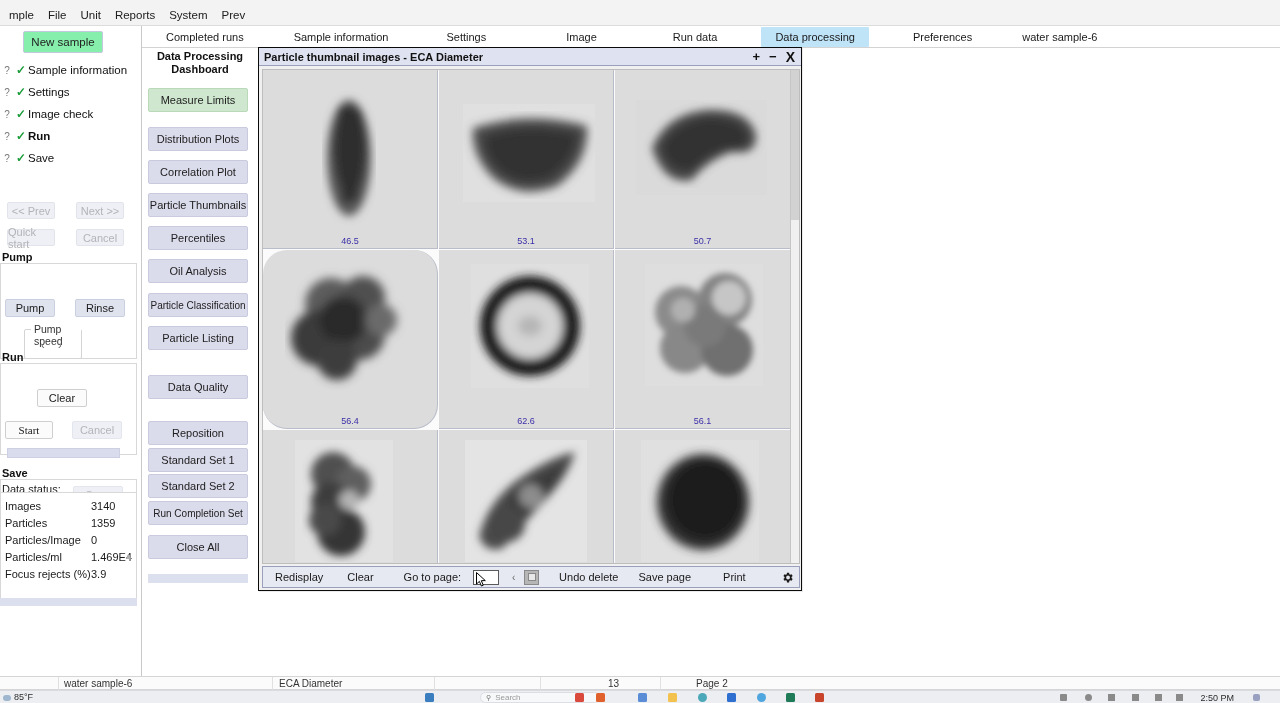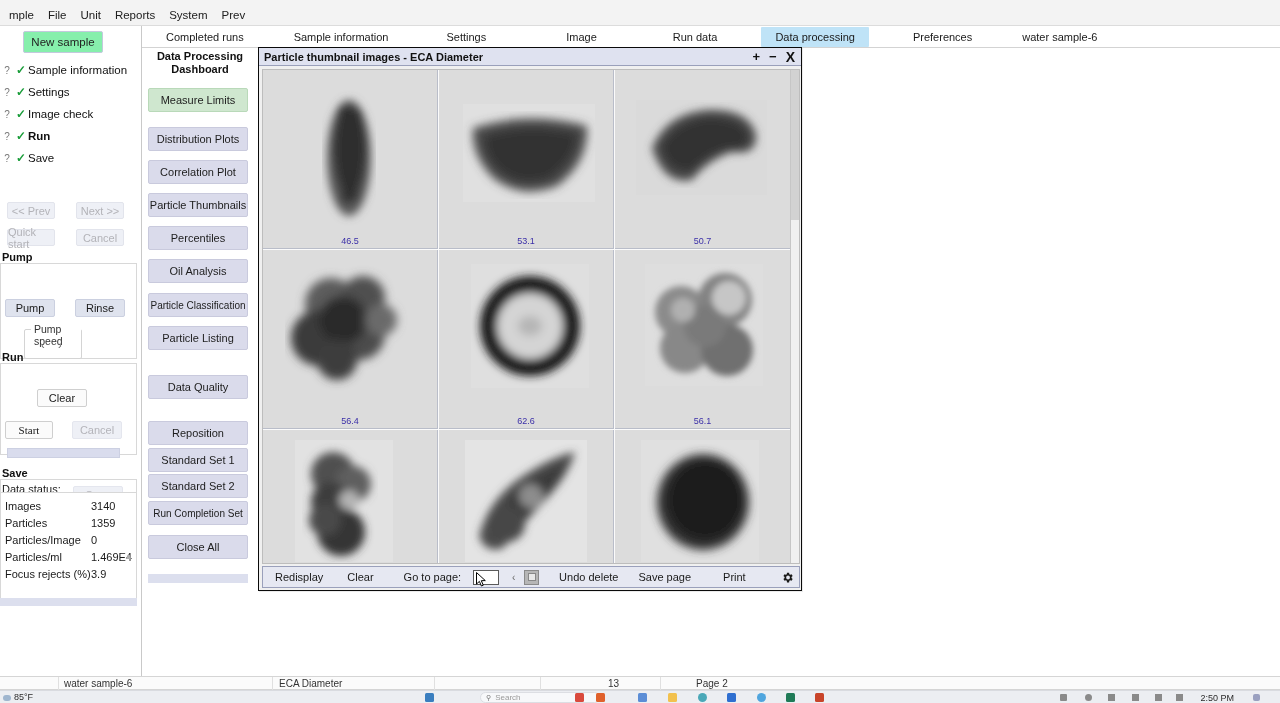--- a/index.html
+++ b/index.html
@@ -413,21 +413,21 @@
             </defs>
           <g filter="url(#b3)">
             <path d="M16 48 Q30 14 70 10 Q112 8 120 34 Q122 56 96 52 Q72 60 56 80 Q28 86 16 48 Z" fill="#4a4a4a"></path>
             <path d="M26 46 Q40 22 72 18 Q106 18 112 36 Q112 50 92 48 Q70 54 56 70 Q32 74 26 46 Z" fill="#303030"></path>
           </g>
         </svg>
       </div>
       <div class="val">50.7</div>
     </div>
 
-    <div class="cell" style="left:0; top:180px;">
+    <div class="cell" style="left:0; top:180px;border-radius:24px;">
       <div class="plate" style="left:22px; top:14px; width:126px; height:128px; background:#dcdcdc;">
         <svg width="126" height="128" viewBox="0 0 126 128">
           <defs>
               <filter id="b4">
                 <feGaussianBlur stdDeviation="5"></feGaussianBlur>
               </filter>
             </defs>
           <g filter="url(#b4)">
             <circle cx="46" cy="40" r="26" fill="#5c5c5c"></circle>
             <circle cx="78" cy="34" r="22" fill="#4f4f4f"></circle>

